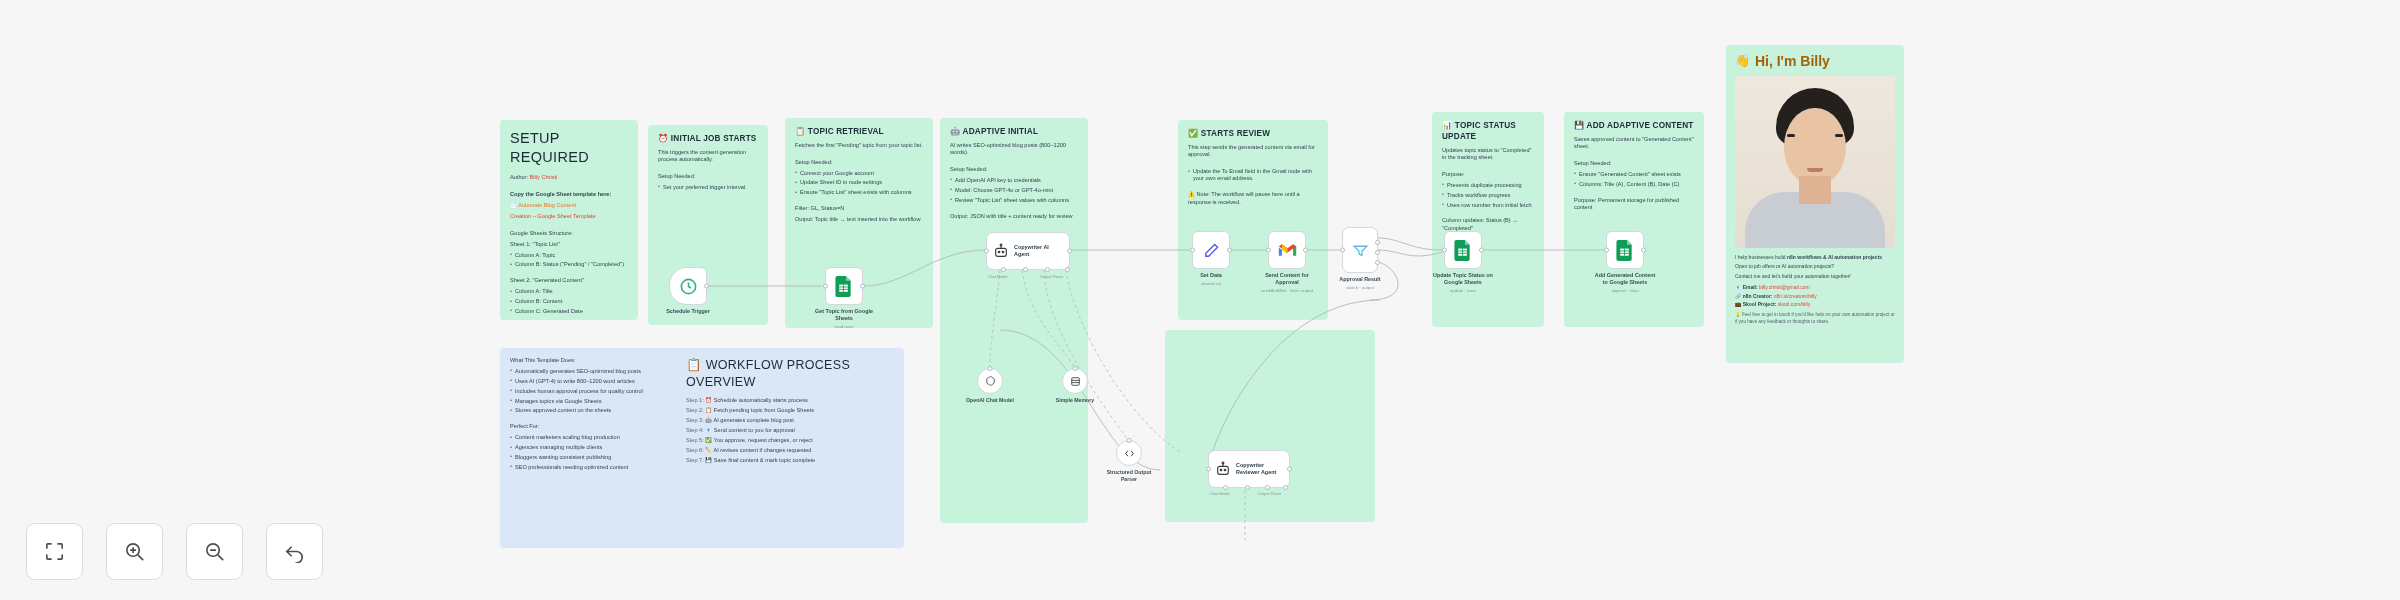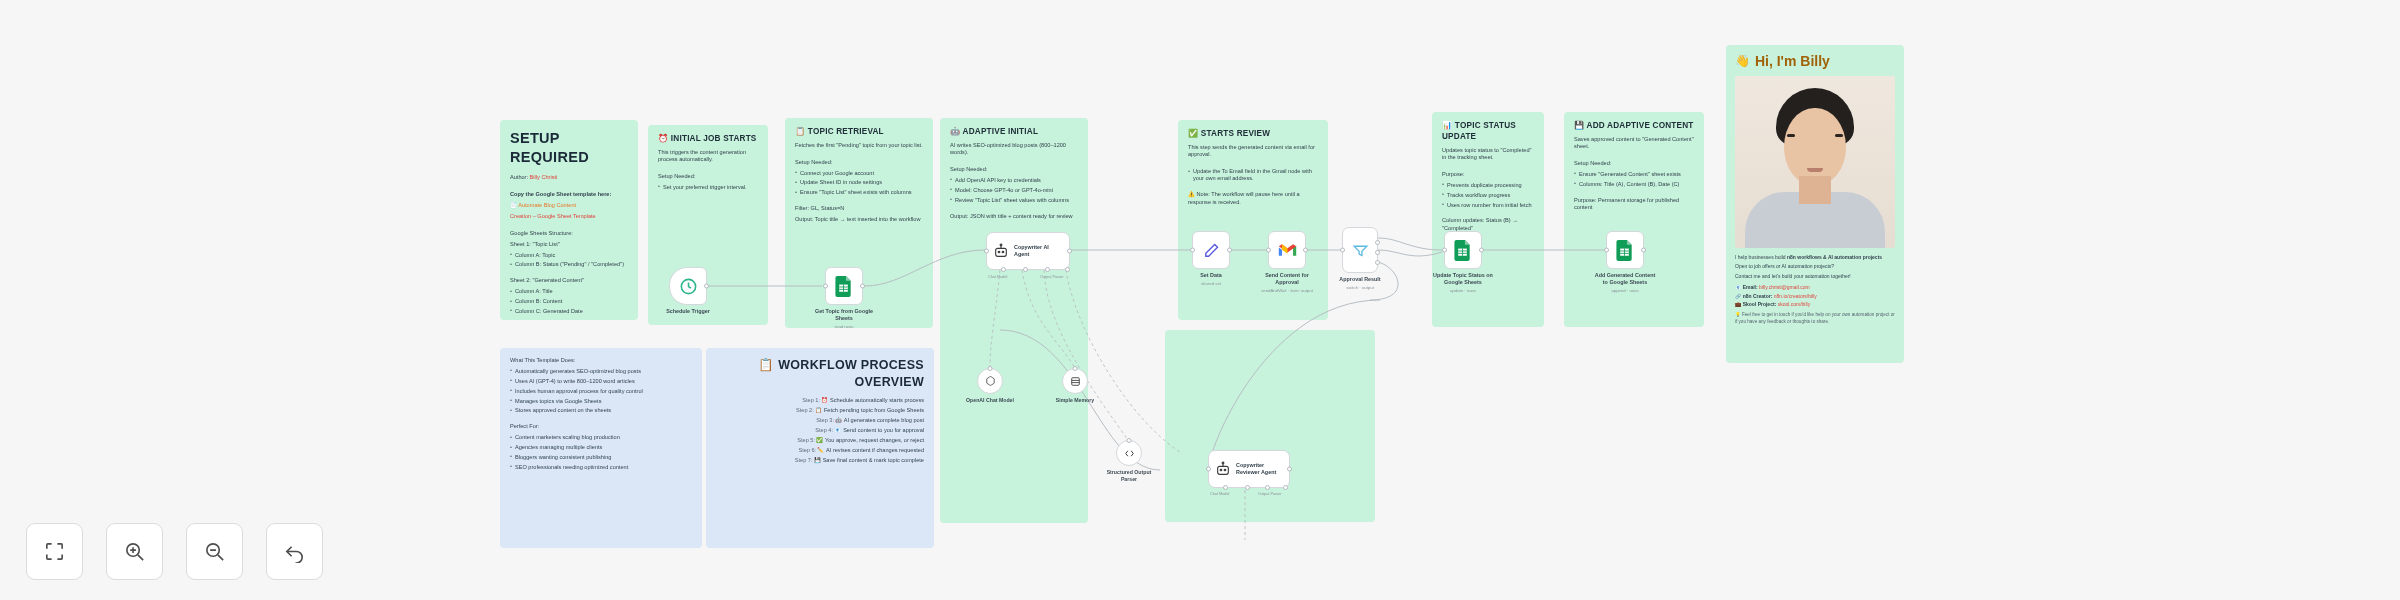--- a/index.html
+++ b/index.html
@@ -37,21 +37,21 @@
   }
   .sticky .big-title {
     font-size: 12.5px;
     line-height: 1.35;
     font-weight: 700;
     color: #1f2d3a;
     margin-bottom: 8px;
   }
   .sticky .xl-title {
     font-size: 14.5px;
-    font-weight: 700;
+    font-weight: 400;
     letter-spacing: .3px;
     color: #1b2a38;
     margin-bottom: 7px;
   }
   .sticky p {
     font-size: 5.6px;
     color: #33444f;
     margin-bottom: 3.5px;
   }
   .sticky p.b { font-weight: 700; }
@@ -368,21 +368,21 @@
     <div class="gap"></div>
     <p>Perfect For:</p>
     <ul>
       <li>Content marketers scaling blog production</li>
       <li>Agencies managing multiple clients</li>
       <li>Bloggers wanting consistent publishing</li>
       <li>SEO professionals needing optimized content</li>
     </ul>
   </div>
 
-  <div class="sticky blue" style="left:706px; top:348px; width:228px; height:200px;text-align:right;">
+  <div class="sticky blue" style="left:676px; top:348px; width:228px; height:200px;">
     <div class="xl-title" style="font-size:12.5px;">📋 WORKFLOW PROCESS OVERVIEW</div>
     <div class="steps">
       <div><span class="sn">Step 1:</span> <span>⏰</span> <span>Schedule automatically starts process</span></div>
       <div><span class="sn">Step 2:</span> <span>📋</span> <span>Fetch pending topic from Google Sheets</span></div>
       <div><span class="sn">Step 3:</span> <span>🤖</span> <span>AI generates complete blog post</span></div>
       <div><span class="sn">Step 4:</span> <span>📧</span> <span>Send content to you for approval</span></div>
       <div><span class="sn">Step 5:</span> <span>✅</span> <span>You approve, request changes, or reject</span></div>
       <div><span class="sn">Step 6:</span> <span>✏️</span> <span>AI revises content if changes requested</span></div>
       <div><span class="sn">Step 7:</span> <span>💾</span> <span>Save final content &amp; mark topic complete</span></div>
     </div>

